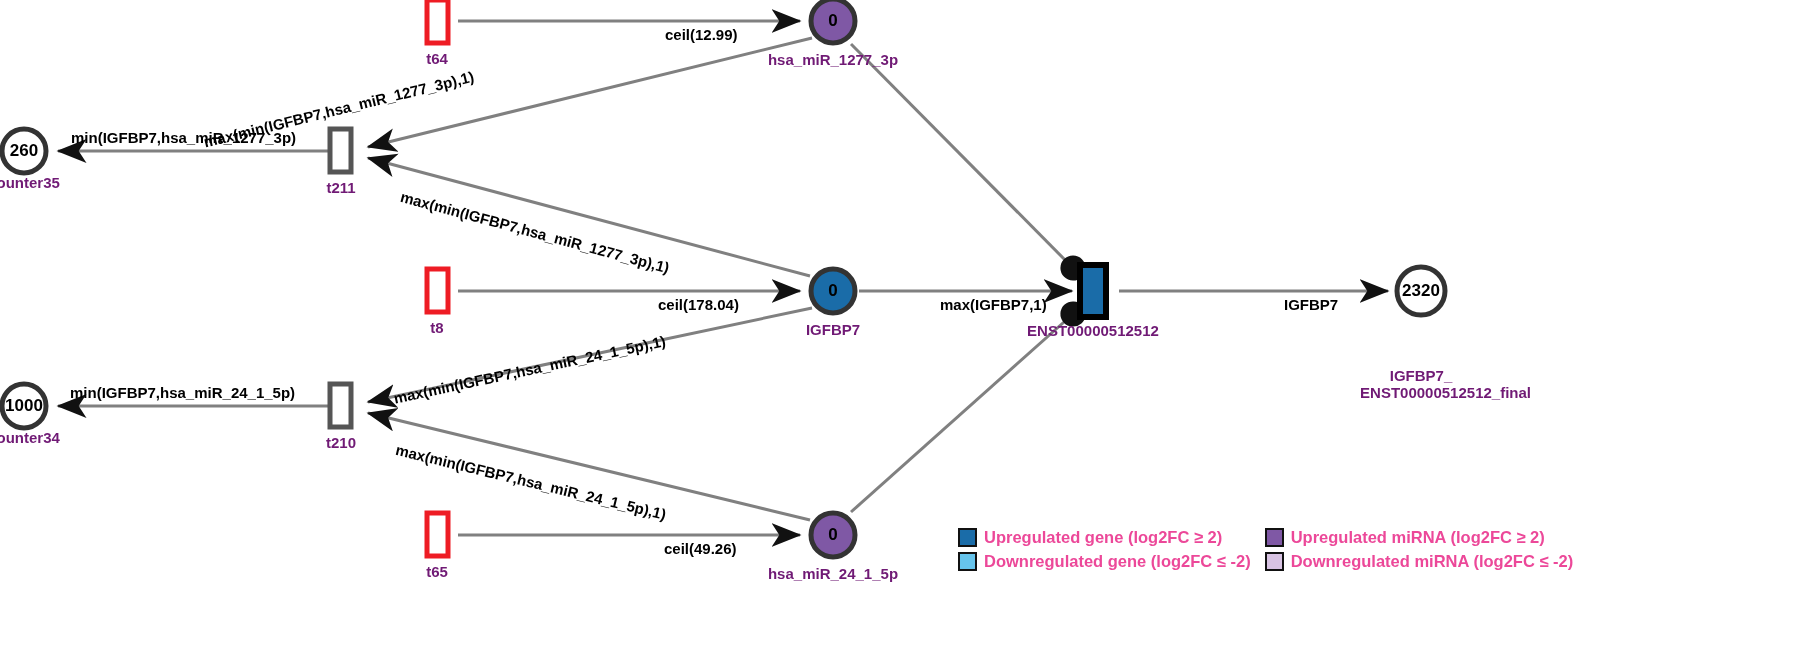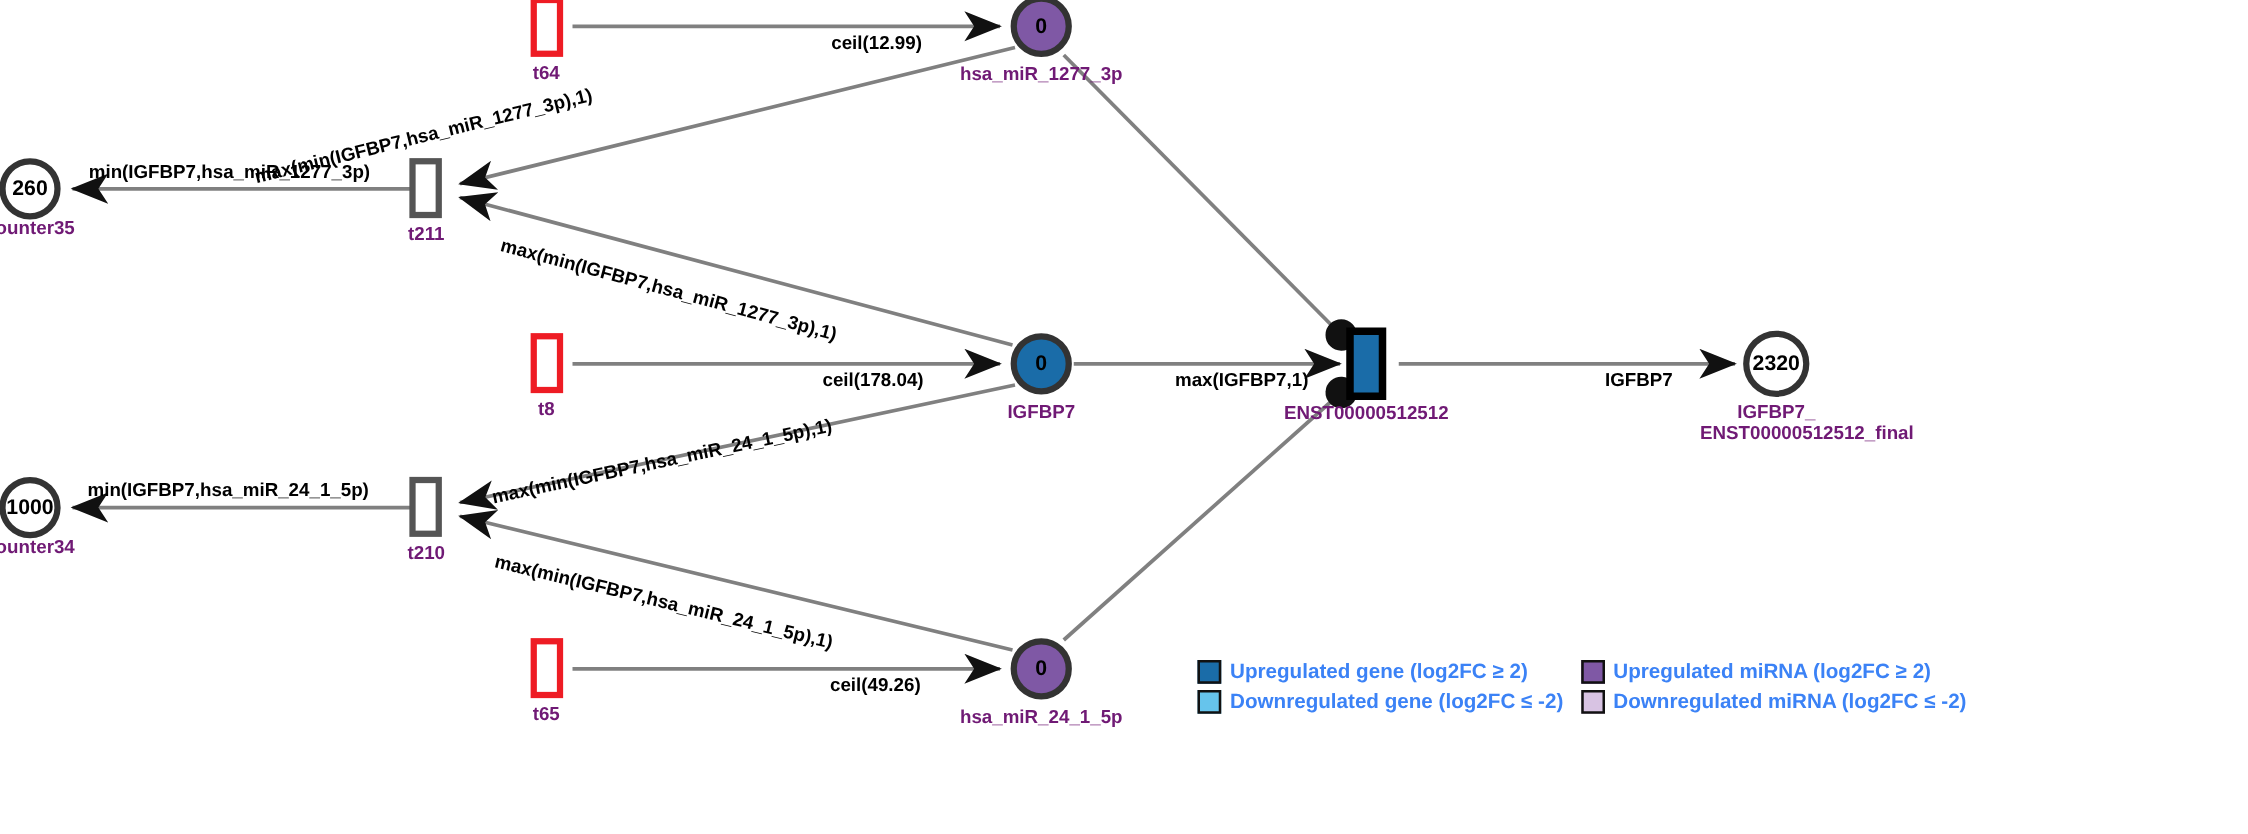--- a/index.html
+++ b/index.html
@@ -2,34 +2,34 @@
 <html><head>
 <meta charset="utf-8">
 <style>
   html,body{margin:0;padding:0;background:#ffffff;}
   body{width:1798px;height:667px;font-family:"Liberation Sans",sans-serif;overflow:hidden;}
   #stage{position:relative;width:1798px;height:667px;}
   svg#net{position:absolute;left:0;top:0;width:1798px;height:667px;}
 
   .nlabel{position:absolute;font-weight:bold;font-size:15px;color:#701a75;
           text-align:center;white-space:nowrap;line-height:1.15;}
-  .nlabel.two{white-space:normal;}
+  .nlabel.two{white-space:normal;margin-top:46px;}
 
   .tokenval{position:absolute;font-weight:bold;font-size:17px;color:#000;
             text-align:center;white-space:nowrap;}
 
   .arclabel{position:absolute;font-weight:bold;font-size:15px;color:#000;
             white-space:nowrap;transform-origin:0 0;}
 
   
   #legend{position:absolute;left:958px;top:528px;display:flex;gap:14px;}
   .legcol{display:flex;flex-direction:column;gap:5px;}
   .legrow{display:flex;align-items:center;gap:7px;}
   .swatch{width:19px;height:19px;border:2px solid #111;box-sizing:border-box;}
-  .legtext{font-weight:bold;font-size:16.5px;color:#3b82f6;white-space:nowrap;}
+  .legtext{font-weight:bold;font-size:16.5px;color:#ec4899;white-space:nowrap;}
 </style>
 </head>
 <body>
 
 <div id="stage">
 
   <svg id="net" viewBox="0 0 1798 667" xmlns="http://www.w3.org/2000/svg">
     <defs>
       <marker id="arrowGray" markerWidth="11" markerHeight="11" refX="9.5" refY="4" orient="auto">
         <path d="M0,0 L10,4 L0,8 L2.6,4 Z" fill="#111"></path>

